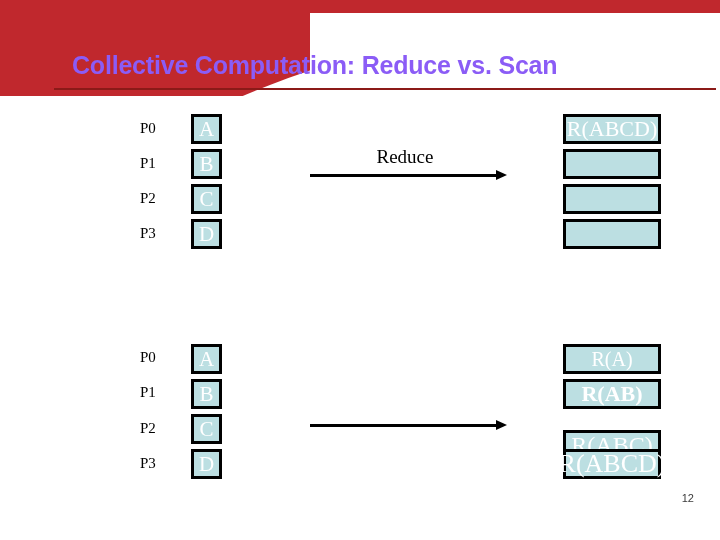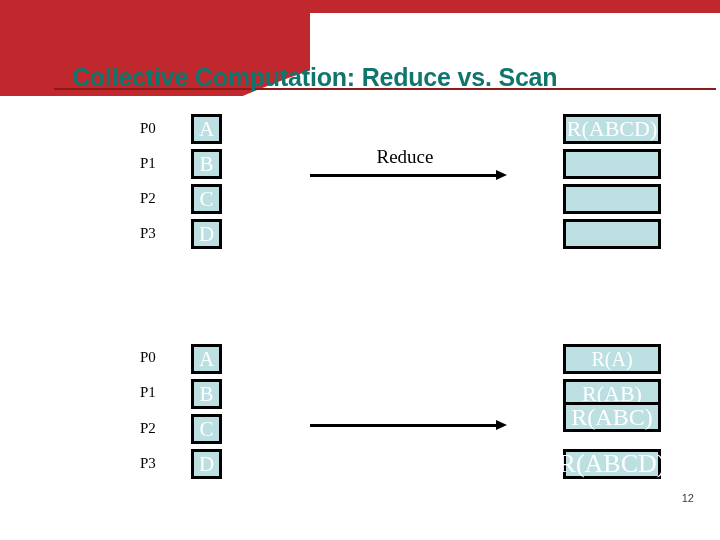--- a/index.html
+++ b/index.html
@@ -55,25 +55,25 @@
     left: 54px;
     top: 88px;
     width: 662px;
     height: 2px;
     background: #8b1a18;
   }
 
   #page-title {
     position: absolute;
     left: 72px;
-    top: 46px;
+    top: 34px;
     width: 600px;
     font-size: 25px;
     font-weight: bold;
-    color: #0f766e;
+    color: #8b5cf6;
     letter-spacing: -0.2px;
     font-family: "Liberation Sans", sans-serif;
     white-space: nowrap;
   }
 
   
   .block {
     position: absolute;
     left: 0;
     width: 604px;
@@ -242,23 +242,23 @@
 
   <div class="arrow" style="top:82px;">
     <div class="shaft"></div>
     <div class="head"></div>
   </div>
 
   <div class="cell cell-out" style="top:6px;">
       <span class="cell-text" style="font-size:20px;">R(A)</span>
     </div>
   <div class="cell cell-out" style="top:41px;">
-      <span class="cell-text" style="font-size:22px;">R(AB)</span>
-    </div>
-  <div class="cell cell-out" style="top:64px;">
+      <span class="cell-text" style="font-size:22px;font-weight:bold;">R(AB)</span>
+    </div>
+  <div class="cell cell-out" style="top:92px;">
       <span class="cell-text" style="font-size:24px;">R(ABC)</span>
     </div>
   <div class="cell cell-out" style="top:111px;">
       <span class="cell-text" style="font-size:26px;">R(ABCD)</span>
     </div>
 </div>
 
 <div id="page-number">12</div>
 
 </body></html>

